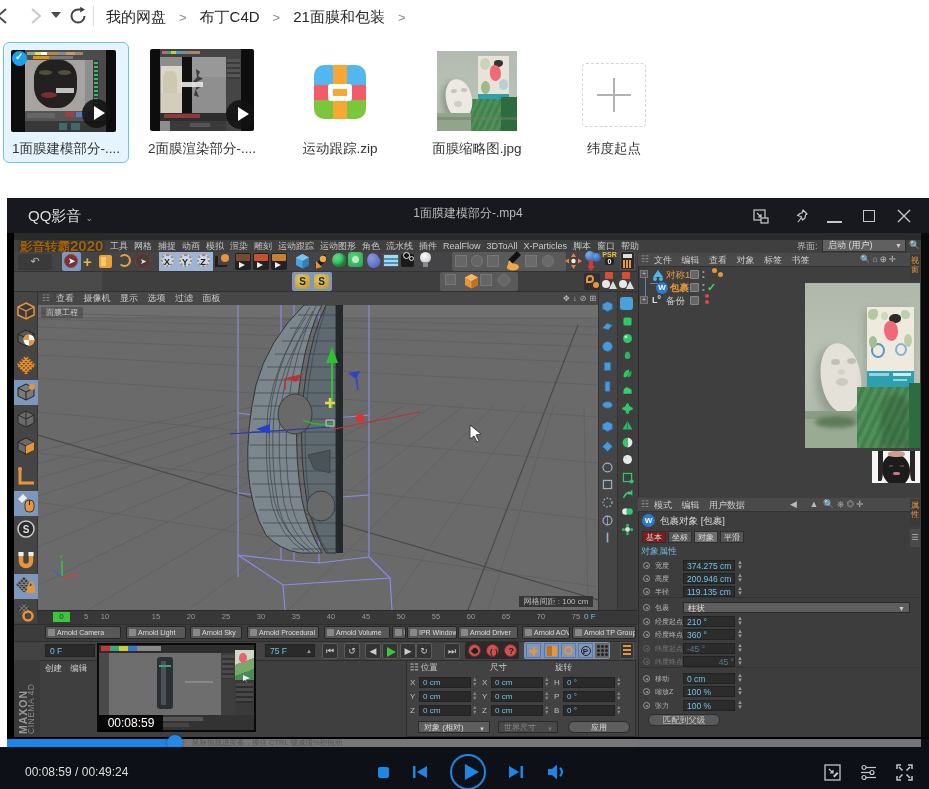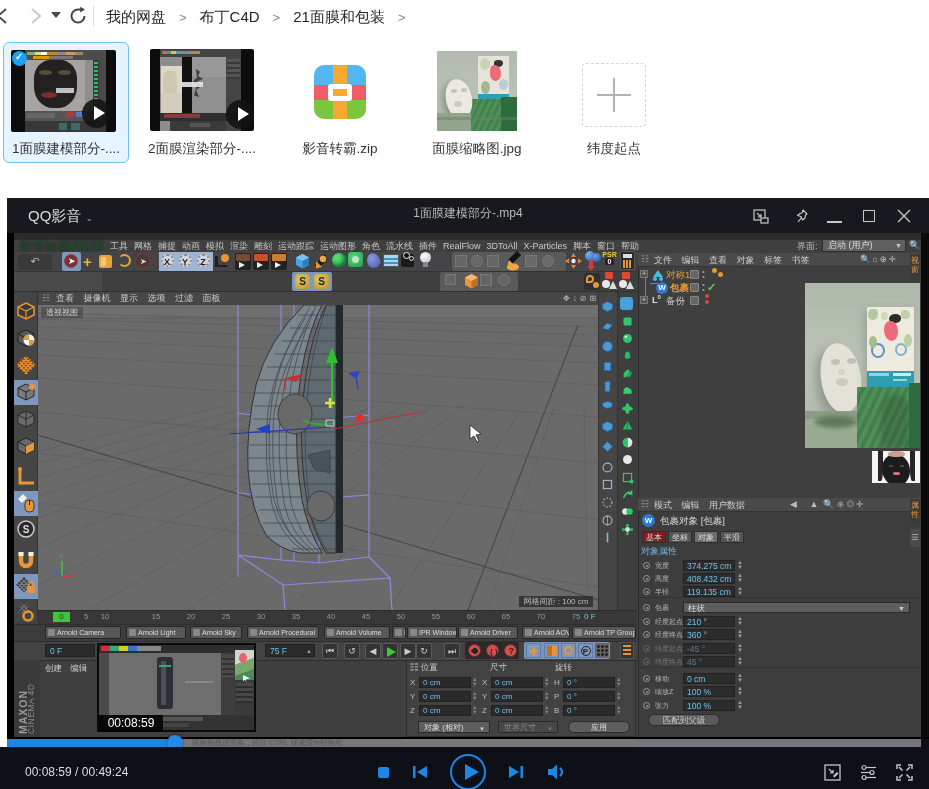--- a/index.html
+++ b/index.html
@@ -75,21 +75,21 @@
 </div>
 <div class="abs" style="left:139px;top:140px;width:126px;height:18px;color:#333;font-size:13.5px;line-height:18px;text-align:center;">2面膜渲染部分-....</div>
 <div class="abs" style="left:314px;top:65px;width:52px;height:54px;border-radius:10px;overflow:hidden;">
 <div class="abs" style="left:0;top:0;width:52px;height:20px;background:#52b7f0;"></div>
 <div class="abs" style="left:0;top:20px;width:52px;height:15px;background:#f25b68;"></div>
 <div class="abs" style="left:0;top:35px;width:52px;height:19px;background:#7cc63e;"></div>
 <div class="abs" style="left:19px;top:0;width:14px;height:54px;background:#f7a832;"></div>
 <div class="abs" style="left:14px;top:19px;width:24px;height:17px;background:#fff;border-radius:3px;"></div>
 <div class="abs" style="left:19px;top:24px;width:14px;height:7px;background:#f7a832;"></div>
 </div>
-<div class="abs" style="left:277px;top:140px;width:126px;height:18px;color:#333;font-size:13.5px;line-height:18px;text-align:center;">影音转霸.zip</div>
+<div class="abs" style="left:277px;top:140px;width:126px;height:18px;color:#333;font-size:13.5px;line-height:18px;text-align:center;">运动跟踪.zip</div>
 <div class="abs" style="left:437px;top:51px;width:80px;height:80px;background:#b7bfb3;overflow:hidden;">
 <div class="abs" style="left:0;top:0;width:80px;height:80px;background:linear-gradient(180deg,#b3bbb0 0%,#bac2b6 60%,#a9b4a6 100%);"></div>
 <div class="abs" style="left:41px;top:5px;width:31px;height:43px;background:#e7e3da;"></div>
 <div class="abs" style="left:43px;top:7px;width:10px;height:12px;background:#c8d4b8;border-radius:50%;"></div>
 <div class="abs" style="left:57px;top:9px;width:9px;height:7px;background:#333;border-radius:50% 50% 60% 40%;"></div>
 <div class="abs" style="left:53px;top:14px;width:11px;height:16px;background:#ef6a77;border-radius:40% 60% 50% 50%;"></div>
 <div class="abs" style="left:62px;top:28px;width:9px;height:11px;background:#b9cfd8;border-radius:50%;"></div>
 <div class="abs" style="left:44px;top:30px;width:9px;height:13px;background:#9fb98a;border-radius:50%;"></div>
 <div class="abs" style="left:41px;top:43px;width:31px;height:10px;background:#2e9fae;"></div>
 <div class="abs" style="left:33px;top:48px;width:47px;height:32px;background:repeating-linear-gradient(115deg,#4f9058 0 3px,#45814e 3px 6px);"></div>
@@ -125,21 +125,21 @@
 <svg class="abs" style="left:897px;top:209px" width="14" height="14" viewBox="0 0 14 14">
 <path d="M1 1 L13 13 M13 1 L1 13" stroke="#c8c8c8" stroke-width="1.4"></path>
   </svg>
 <div class="abs" style="left:7px;top:233px;width:922px;height:506px;background:#000;"></div>
 <div class="abs" style="left:14px;top:233px;width:907px;height:504px;background:#3f3f3f;"></div>
 <div class="abs" style="left:14px;top:233px;width:907px;height:7px;background:#2b2b2b;"></div>
 <div class="abs" style="left:110px;top:240px;width:530px;height:12px;color:#c9c9c9;font-size:9px;line-height:12px;white-space:nowrap;word-spacing:3.5px;">工具 网格 捕捉 动画 模拟 渲染 雕刻 运动跟踪 运动图形 角色 流水线 插件 RealFlow 3DToAll X-Particles 脚本 窗口 帮助</div>
 <div class="abs" style="left:797px;top:240px;width:30px;height:12px;color:#bbb;font-size:9px;line-height:12px;">界面:</div>
 <div class="abs" style="left:822px;top:239px;width:84px;height:13px;background:#606060;border:1px solid #2e2e2e;color:#ddd;font-size:9px;line-height:11px;padding-left:5px;">启动 (用户)<span style="position:absolute;right:3px;top:0px;color:#ccc;font-size:7px">▼</span></div>
 <div class="abs" style="left:909px;top:240px;width:10px;height:11px;color:#bbb;font-size:9px;">🔍</div>
-<div class="abs" style="left:20px;top:238px;width:160px;height:16px;color:#14532d;font-size:12.5px;line-height:16px;font-weight:normal;text-shadow:0 0 3px rgba(0,0,0,.6);white-space:nowrap;">影音转霸<span style="font-size:15px">2020</span></div>
+<div class="abs" style="left:20px;top:238px;width:160px;height:16px;color:#a16207;font-size:12.5px;line-height:16px;font-weight:bold;text-shadow:0 0 3px rgba(0,0,0,.6);white-space:nowrap;">影音转霸<span style="font-size:15px">2020</span></div>
 <div class="abs" style="left:14px;top:252px;width:623px;height:20px;background:#444446;border-bottom:1px solid #333;"></div>
 <div class="abs" style="left:18px;top:254px;width:34px;height:16px;background:#3a3a3a;border-radius:2px;color:#bbb;font-size:11px;line-height:15px;text-align:center;">↶</div>
 <div class="abs" style="left:62px;top:252px;width:19px;height:19px;background:#7d97bd;border-radius:2px;">
     <div class="abs" style="left:2px;top:2px;width:14px;height:14px;border-radius:50%;background:#733;border:1px solid #944;"></div>
     <div class="abs" style="left:6px;top:4px;color:#fff;font-size:9px;">➤</div>
   </div>
 <div class="abs" style="left:83px;top:253px;width:12px;height:17px;color:#e8b83d;font-size:15px;font-weight:bold;line-height:17px;">+</div>
 <div class="abs" style="left:99px;top:255px;width:13px;height:13px;background:#e8a23a;border-radius:2px;">
     <div class="abs" style="left:2px;top:2px;width:5px;height:9px;background:#f7c96a;"></div>
   </div>
@@ -427,21 +427,21 @@
 
 <g stroke-width="1.5">
 <line x1="24" y1="272" x2="24" y2="256" stroke="#3ac83a"></line>
 <line x1="24" y1="272" x2="40" y2="270" stroke="#d04040"></line>
 <line x1="24" y1="272" x2="14" y2="264" stroke="#4060d0"></line>
 <text x="21" y="254" font-size="6" fill="#3ac83a">Y</text>
 </g>
 
 <path d="M432 120 L432 134 L436 131 L439 137 L441 136 L438 130 L443 129 Z" fill="#fff" stroke="#222" stroke-width="0.8"></path>
 </svg>
-<div class="abs" style="left:41px;top:307px;width:42px;height:11px;background:rgba(40,40,40,.35);color:#ccc;font-size:8px;line-height:11px;text-align:center;">透视视图</div>
+<div class="abs" style="left:41px;top:307px;width:42px;height:11px;background:rgba(40,40,40,.35);color:#ccc;font-size:8px;line-height:11px;text-align:center;">面膜工程</div>
 <div class="abs" style="left:519px;top:596px;width:74px;height:11px;background:rgba(45,45,45,.85);color:#bbb;font-size:8px;line-height:11px;text-align:center;">网格间距 : 100 cm</div>
 <div class="abs" style="left:598px;top:292px;width:19px;height:330px;background:#454545;border-left:1px solid #333;"></div>
 <svg class="abs" style="left:601px;top:300px" width="13" height="13" viewBox="0 0 16 16">
     <path d="M2 5 L8 2 L14 5 L14 11 L8 14 L2 11 Z" fill="#4a9ad8" stroke="#2a6aa8" stroke-width="1"></path>
   </svg>
 <svg class="abs" style="left:601px;top:320px" width="13" height="13" viewBox="0 0 16 16">
     <path d="M2 10 L7 4 L14 6 L9 12 Z" fill="#4a9ad8" stroke="#2a6aa8" stroke-width="1"></path>
   </svg>
 <svg class="abs" style="left:601px;top:340px" width="13" height="13" viewBox="0 0 16 16">
     <path d="M8 8 m-6 0 a6 6 0 1 0 12 0 a6 6 0 1 0 -12 0" fill="#4a9ad8" stroke="#2a6aa8" stroke-width="1"></path>
@@ -636,21 +636,21 @@
 <div class="abs" style="left:643px;top:562px;width:7px;height:7px;border:1px solid #999;border-radius:50%;">
     <div class="abs" style="left:1.5px;top:1.5px;width:2.5px;height:2.5px;background:#999;border-radius:50%;"></div>
   </div>
 <div class="abs" style="left:655px;top:560px;width:29px;height:11px;color:#b8b8b8;font-size:7px;line-height:11px;white-space:nowrap;overflow:hidden;">宽度</div>
 <div class="abs" style="left:683px;top:560px;width:52px;height:11px;background:#2c2c2c;border:1px solid #222;color:#6fc0e8;font-size:8.5px;line-height:10px;padding-left:3px;white-space:nowrap;">374.275 cm</div>
 <div class="abs" style="left:737px;top:560px;width:6px;height:11px;color:#999;font-size:6px;line-height:5px;">▲<br>▼</div>
 <div class="abs" style="left:643px;top:575px;width:7px;height:7px;border:1px solid #999;border-radius:50%;">
     <div class="abs" style="left:1.5px;top:1.5px;width:2.5px;height:2.5px;background:#999;border-radius:50%;"></div>
   </div>
 <div class="abs" style="left:655px;top:573px;width:29px;height:11px;color:#b8b8b8;font-size:7px;line-height:11px;white-space:nowrap;overflow:hidden;">高度</div>
-<div class="abs" style="left:683px;top:573px;width:52px;height:11px;background:#2c2c2c;border:1px solid #222;color:#6fc0e8;font-size:8.5px;line-height:10px;padding-left:3px;white-space:nowrap;">408.432 cm</div>
+<div class="abs" style="left:683px;top:573px;width:52px;height:11px;background:#2c2c2c;border:1px solid #222;color:#6fc0e8;font-size:8.5px;line-height:10px;padding-left:3px;white-space:nowrap;">200.946 cm</div>
 <div class="abs" style="left:737px;top:573px;width:6px;height:11px;color:#999;font-size:6px;line-height:5px;">▲<br>▼</div>
 <div class="abs" style="left:643px;top:588px;width:7px;height:7px;border:1px solid #999;border-radius:50%;">
     <div class="abs" style="left:1.5px;top:1.5px;width:2.5px;height:2.5px;background:#999;border-radius:50%;"></div>
   </div>
 <div class="abs" style="left:655px;top:586px;width:29px;height:11px;color:#b8b8b8;font-size:7px;line-height:11px;white-space:nowrap;overflow:hidden;">半径</div>
 <div class="abs" style="left:683px;top:586px;width:52px;height:11px;background:#2c2c2c;border:1px solid #222;color:#6fc0e8;font-size:8.5px;line-height:10px;padding-left:3px;white-space:nowrap;">119.135 cm</div>
 <div class="abs" style="left:737px;top:586px;width:6px;height:11px;color:#999;font-size:6px;line-height:5px;">▲<br>▼</div>
 <div class="abs" style="left:643px;top:604px;width:7px;height:7px;border:1px solid #999;border-radius:50%;">
     <div class="abs" style="left:1.5px;top:1.5px;width:2.5px;height:2.5px;background:#999;border-radius:50%;"></div>
   </div>
@@ -671,21 +671,21 @@
 <div class="abs" style="left:643px;top:645px;width:7px;height:7px;border:1px solid #666;border-radius:50%;">
     <div class="abs" style="left:1.5px;top:1.5px;width:2.5px;height:2.5px;background:#666;border-radius:50%;"></div>
   </div>
 <div class="abs" style="left:655px;top:643px;width:29px;height:11px;color:#777;font-size:7px;line-height:11px;white-space:nowrap;overflow:hidden;">纬度起点</div>
 <div class="abs" style="left:683px;top:643px;width:52px;height:11px;background:#2c2c2c;border:1px solid #222;color:#5a7a8a;font-size:8.5px;line-height:10px;padding-left:3px;white-space:nowrap;">-45 °</div>
 <div class="abs" style="left:737px;top:643px;width:6px;height:11px;color:#999;font-size:6px;line-height:5px;">▲<br>▼</div>
 <div class="abs" style="left:643px;top:658px;width:7px;height:7px;border:1px solid #666;border-radius:50%;">
     <div class="abs" style="left:1.5px;top:1.5px;width:2.5px;height:2.5px;background:#666;border-radius:50%;"></div>
   </div>
 <div class="abs" style="left:655px;top:656px;width:29px;height:11px;color:#777;font-size:7px;line-height:11px;white-space:nowrap;overflow:hidden;">纬度终点</div>
-<div class="abs" style="left:683px;top:656px;width:52px;height:11px;background:#2c2c2c;border:1px solid #222;color:#5a7a8a;font-size:8.5px;line-height:10px;padding-left:3px;white-space:nowrap;">45 °</div>
+<div class="abs" style="left:683px;top:656px;width:52px;height:11px;background:#2c2c2c;border:1px solid #222;color:#5a7a8a;font-size:8.5px;line-height:10px;padding-left:3px;white-space:nowrap;text-align:right;">45 °</div>
 <div class="abs" style="left:737px;top:656px;width:6px;height:11px;color:#999;font-size:6px;line-height:5px;">▲<br>▼</div>
 <div class="abs" style="left:643px;top:675px;width:7px;height:7px;border:1px solid #999;border-radius:50%;">
     <div class="abs" style="left:1.5px;top:1.5px;width:2.5px;height:2.5px;background:#999;border-radius:50%;"></div>
   </div>
 <div class="abs" style="left:655px;top:673px;width:29px;height:11px;color:#b8b8b8;font-size:7px;line-height:11px;white-space:nowrap;overflow:hidden;">移动</div>
 <div class="abs" style="left:683px;top:673px;width:52px;height:11px;background:#2c2c2c;border:1px solid #222;color:#6fc0e8;font-size:8.5px;line-height:10px;padding-left:3px;white-space:nowrap;">0 cm</div>
 <div class="abs" style="left:737px;top:673px;width:6px;height:11px;color:#999;font-size:6px;line-height:5px;">▲<br>▼</div>
 <div class="abs" style="left:643px;top:688px;width:7px;height:7px;border:1px solid #999;border-radius:50%;">
     <div class="abs" style="left:1.5px;top:1.5px;width:2.5px;height:2.5px;background:#999;border-radius:50%;"></div>
   </div>

